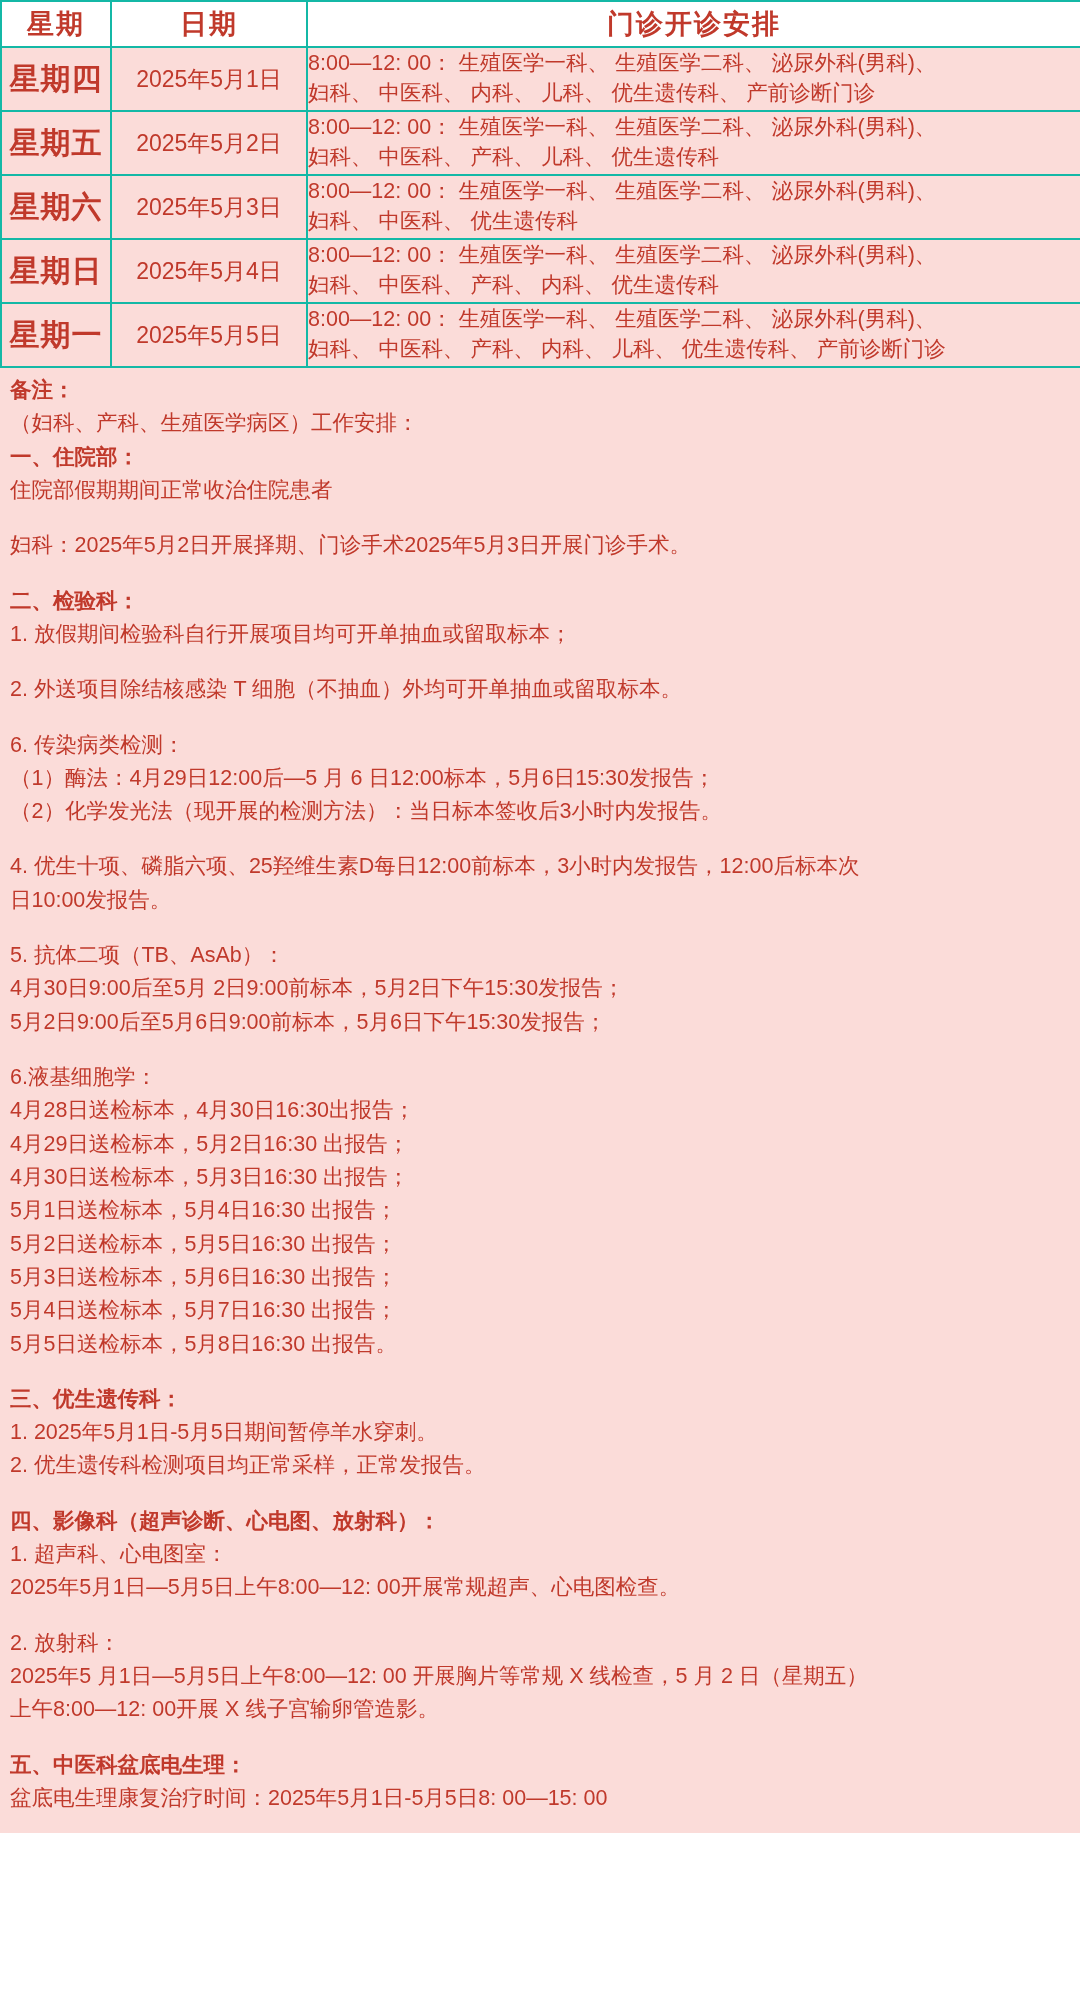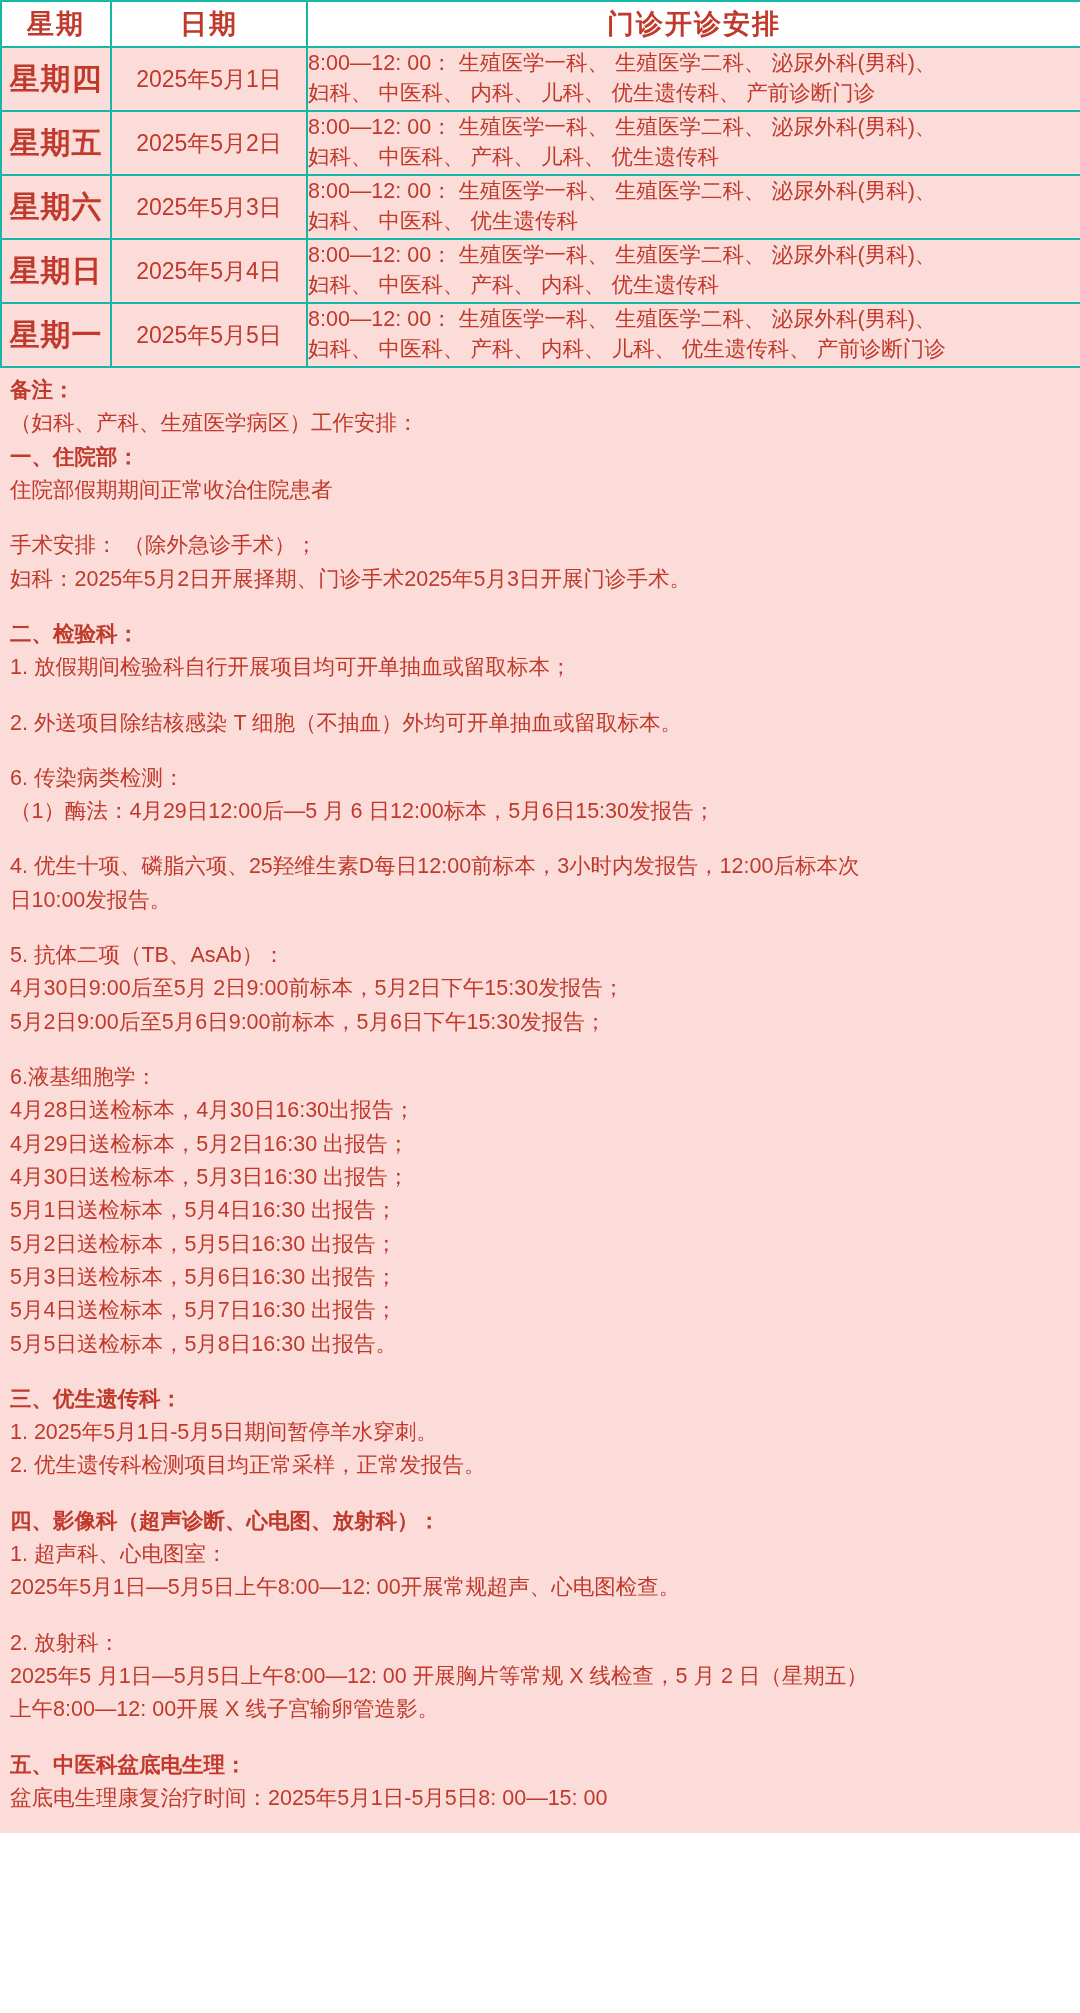--- a/index.html
+++ b/index.html
@@ -137,30 +137,30 @@
     </tbody>
   </table>
 
   <div class="notes">
     <div class="ln bold">备注：</div>
     <div id="notes-lines">
         <div class="ln">（妇科、产科、生殖医学病区）工作安排：</div>
         <div class="ln bold">一、住院部：</div>
         <div class="ln">住院部假期期间正常收治住院患者</div>
         <div class="spacer"></div>
-        <div class="ln">手术安排： （除外急诊手术）；</div>
         <div class="ln">妇科：2025年5月2日开展择期、门诊手术2025年5月3日开展门诊手术。</div>
         <div class="spacer"></div>
         <div class="ln bold">二、检验科：</div>
         <div class="ln">1. 放假期间检验科自行开展项目均可开单抽血或留取标本；</div>
         <div class="spacer"></div>
         <div class="ln">2. 外送项目除结核感染 T 细胞（不抽血）外均可开单抽血或留取标本。</div>
         <div class="spacer"></div>
         <div class="ln">6. 传染病类检测：</div>
         <div class="ln">（1）酶法：4月29日12:00后—5 月 6 日12:00标本，5月6日15:30发报告；</div>
+        <div class="ln">（2）化学发光法（现开展的检测方法）：当日标本签收后3小时内发报告。</div>
         <div class="spacer"></div>
         <div class="ln">4. 优生十项、磷脂六项、25羟维生素D每日12:00前标本，3小时内发报告，12:00后标本次</div>
         <div class="ln">日10:00发报告。</div>
         <div class="spacer"></div>
         <div class="ln">5. 抗体二项（TB、AsAb）：</div>
         <div class="ln">4月30日9:00后至5月 2日9:00前标本，5月2日下午15:30发报告；</div>
         <div class="ln">5月2日9:00后至5月6日9:00前标本，5月6日下午15:30发报告；</div>
         <div class="spacer"></div>
         <div class="ln">6.液基细胞学：</div>
         <div class="ln">4月28日送检标本，4月30日16:30出报告；</div>

